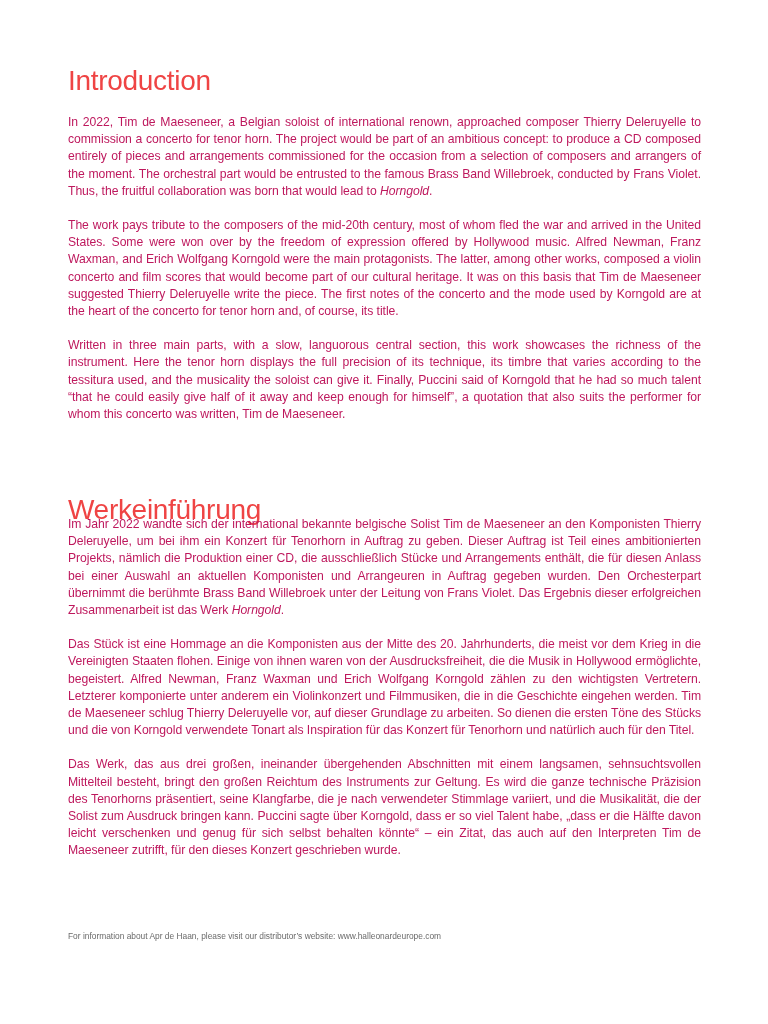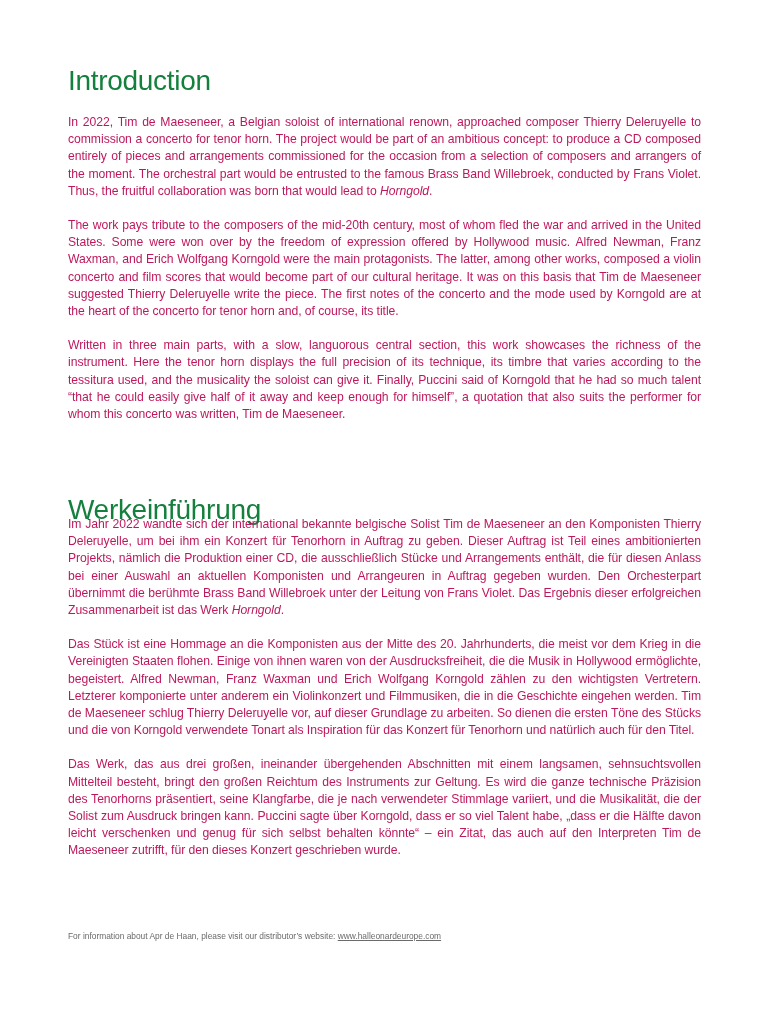--- a/index.html
+++ b/index.html
@@ -17,21 +17,21 @@
     }
     .page {
       position: absolute;
       left: 68px;
       top: 0;
       width: 633px;
     }
     .section-title {
       font-family: "Liberation Sans", sans-serif;
       font-weight: 300;
-      color: #15803d;
+      color: #ef4444;
       font-size: 28px;
       letter-spacing: -0.3px;
       margin: 0;
       line-height: 32px;
       position: absolute;
       left: 0;
       white-space: nowrap;
     }
     #title-intro { top: 65px; }
     #title-de { top: 494px; }
@@ -55,21 +55,20 @@
       position: absolute;
       left: 68px;
       top: 928px;
       font-size: 8.4px;
       line-height: 17px;
       color: #6a6a6a;
       white-space: nowrap;
     }
     .footer a {
       color: #6a6a6a;
-      text-decoration: underline;
     }
   </style>
 </head>
 <body>
 
 <div class="page">
 
   <h1 id="title-intro" class="section-title">Introduction</h1>
 
   <div id="block-intro" class="body-block">

